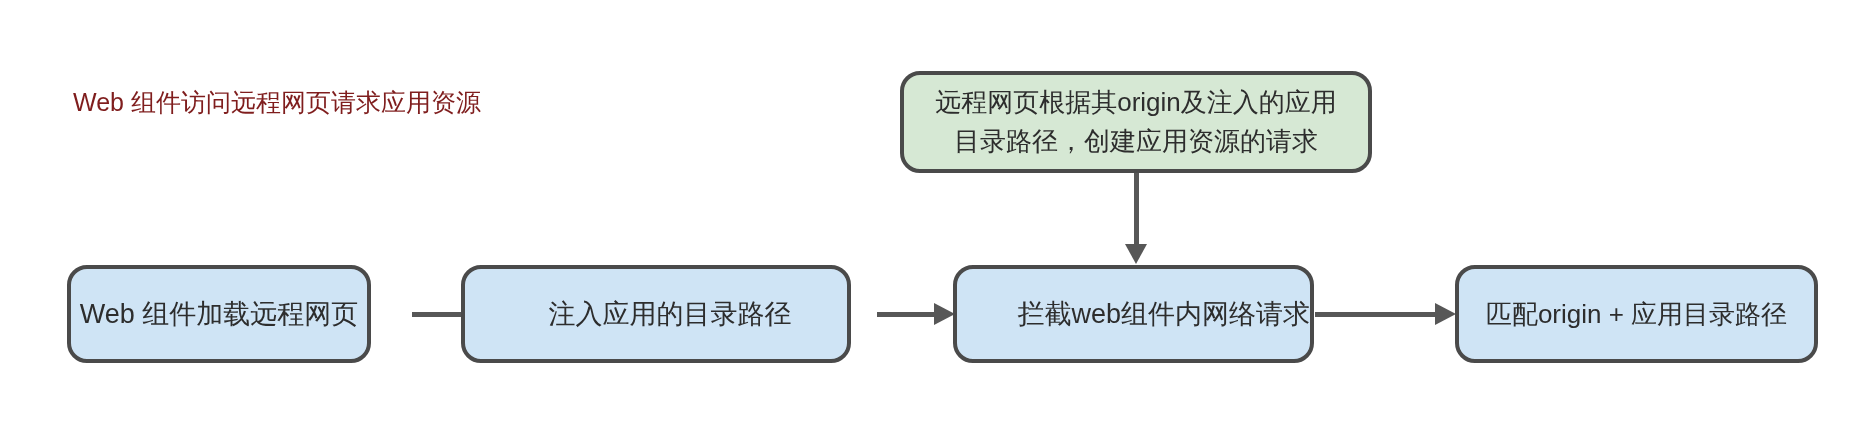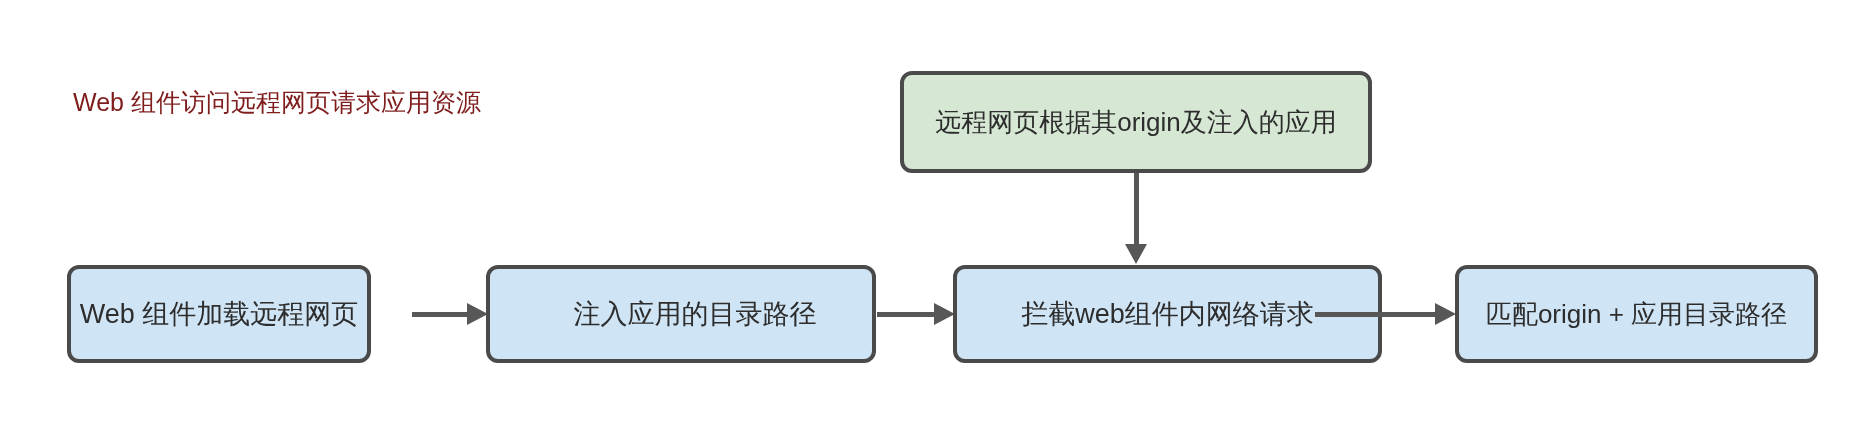--- a/index.html
+++ b/index.html
@@ -21,21 +21,21 @@
     left: 73px;
     top: 86px;
     font-size: 25px;
     color: #7f1d1d;
     white-space: nowrap;
   }
   .node {
     position: absolute;
     box-sizing: border-box;
     border: 4px solid var(--border, #4a4a4a);
-    border-radius: 12px;
+    border-radius: 20px;
     display: flex;
     flex-direction: column;
     align-items: center;
     justify-content: center;
     text-align: center;
   }
   .note {
     left: 900px;
     top: 71px;
     width: 472px;
@@ -45,22 +45,22 @@
     line-height: 39px;
   }
   .step {
     top: 265px;
     height: 98px;
     background: var(--step-fill, #cfe4f5);
     font-size: 27px;
   }
   .step.two-line { font-size: 26px; line-height: 38px; }
   .s1 { left: 67px;   width: 304px; }
-  .s2 { left: 486px;  width: 390px; padding-left: 28px; }
-  .s3 { left: 953px;  width: 429px; }
+  .s2 { left: 461px;  width: 390px; padding-left: 28px; }
+  .s3 { left: 953px;  width: 361px; align-items: flex-end; }
   .s4 { left: 1455px; width: 363px; }
 
   .harrow { position: absolute; top: 300px; height: 28px; }
   .harrow .shaft {
     position: absolute;
     left: 0; right: 14px;
     top: 50%; margin-top: -2.5px;
     height: 5px;
     background: var(--arrow, #575757);
   }
@@ -106,20 +106,21 @@
 </style>
 </head>
 <body>
 
 <div class="canvas">
 
   <div class="title">Web 组件访问远程网页请求应用资源</div>
 
   <div class="node note">
     <span>远程网页根据其origin及注入的应用</span>
+    <span>目录路径，创建应用资源的请求</span>
   </div>
 
   <div class="varrow">
     <div class="shaft"></div>
     <div class="head"></div>
   </div>
 
   <div class="node step s1">
     <span>Web 组件加载远程网页</span>
   </div>

